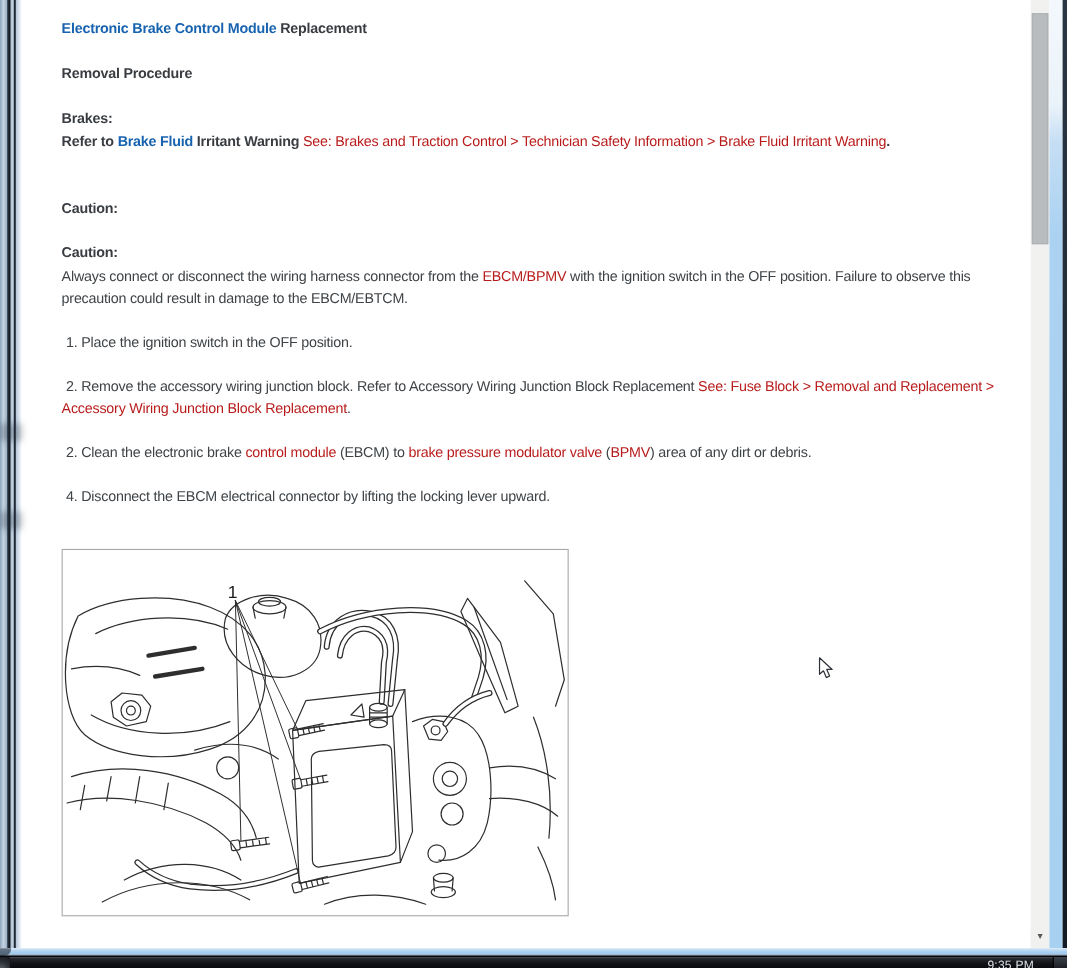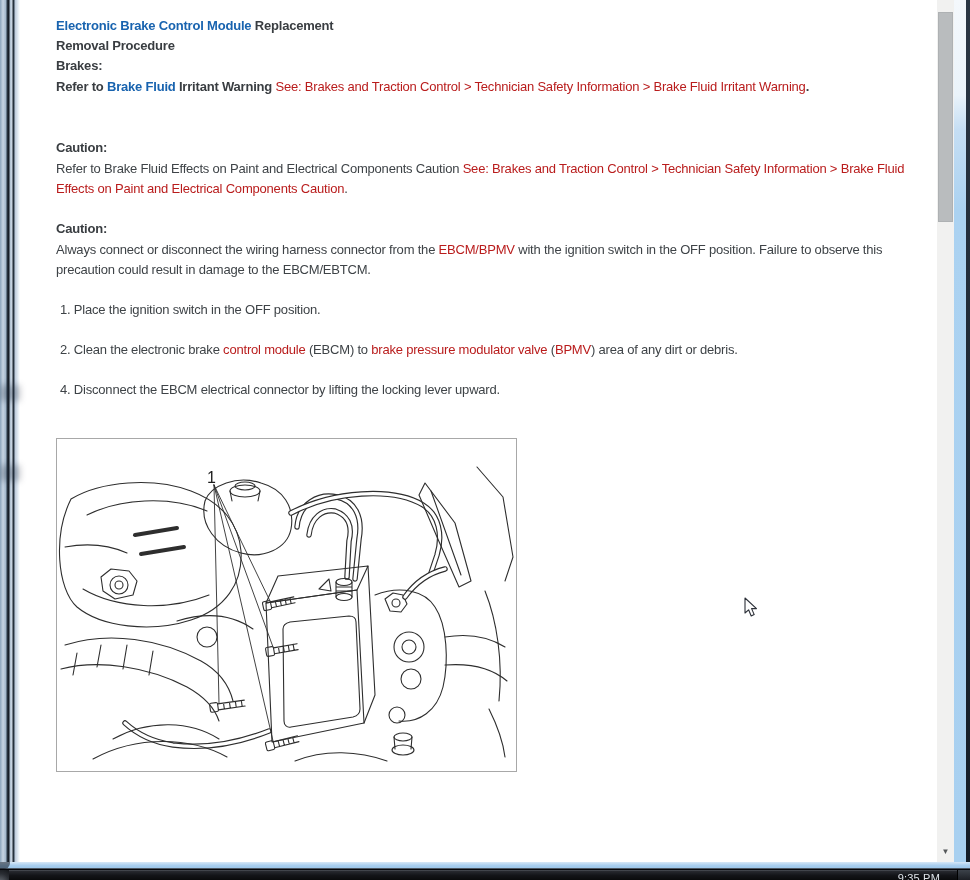--- a/index.html
+++ b/index.html
@@ -43,21 +43,21 @@
 
   
   #content { position:absolute; left:28px; top:0; width:917px; height:862px;
     background:#fff; overflow:hidden; }
   #doc { padding:16px 10px 0 28px; width:100%; font-size:13px; line-height:20px;
     color:#3e4347; letter-spacing:-0.2px; }
   .b  { font-weight:bold; color:#393d41; }
   .link  { color:#b91c1c; text-decoration:none; cursor:pointer; }
   .linkb { color:#1863af; font-weight:bold; text-decoration:none; cursor:pointer; }
   .mt1  { margin-top:1px; }  .mt20 { margin-top:20px; }
-  .mt21 { } .mt41 { margin-top:41px; }
+  .mt21 { margin-top:21px; } .mt41 { margin-top:41px; }
   .step { text-indent:4px; }
 
   
   #figure-box { margin-top:38px; width:461px; height:334px;
     border:1px solid #a8a8a8; background:#fff; overflow:hidden; }
 
   
   #cursor { position:absolute; left:744px; top:597px; width:14px; height:21px; }
 </style>
 </head>
@@ -73,31 +73,31 @@
       </div>
 
       <div class="b mt21">Removal Procedure</div>
 
       <div class="b mt21">Brakes:</div>
       <div class="mt1">
         <span class="b">Refer to </span><a class="linkb">Brake Fluid</a><span class="b"> Irritant Warning </span><a class="link">See: Brakes and Traction Control &gt; Technician Safety Information &gt; Brake Fluid Irritant Warning</a><span class="b">.</span>
       </div>
 
       <div class="b mt41">Caution:</div>
-      <div class="mt1">
-        <span>Refer to Brake Fluid Effects on Paint and Electrical Components Caution </span><a class="link">See: Brakes and Traction Control &gt; Technician Safety Information &gt; Brake Fluid Effects on Paint and Electrical Components Caution</a><span>.</span>
-      </div>
 
       <div class="b mt20">Caution:</div>
       <div class="mt1">
         <span>Always connect or disconnect the wiring harness connector from the </span><a class="link">EBCM/BPMV</a><span> with the ignition switch in the OFF position. Failure to observe this precaution could result in damage to the EBCM/EBTCM.</span>
       </div>
 
       <div class="mt20 step">1. Place the ignition switch in the OFF position.</div>
 
+      <div class="mt20 step">
+        <span>2. Remove the accessory wiring junction block. Refer to Accessory Wiring Junction Block Replacement </span><a class="link">See: Fuse Block &gt; Removal and Replacement &gt; Accessory Wiring Junction Block Replacement</a><span>.</span>
+      </div>
 
       <div class="mt20 step">
         <span>2. Clean the electronic brake </span><a class="link">control module</a><span> (EBCM) to </span><a class="link">brake pressure modulator valve</a><span> (</span><a class="link">BPMV</a><span>) area of any dirt or debris.</span>
       </div>
 
       <div class="mt20 step">4. Disconnect the EBCM electrical connector by lifting the locking lever upward.</div>
 
       <div id="figure-box">
         <svg width="459" height="332" viewBox="0 0 459 332">
           <g fill="none" stroke="#2e2e2e" stroke-width="1.1" stroke-linejoin="round" stroke-linecap="round">

